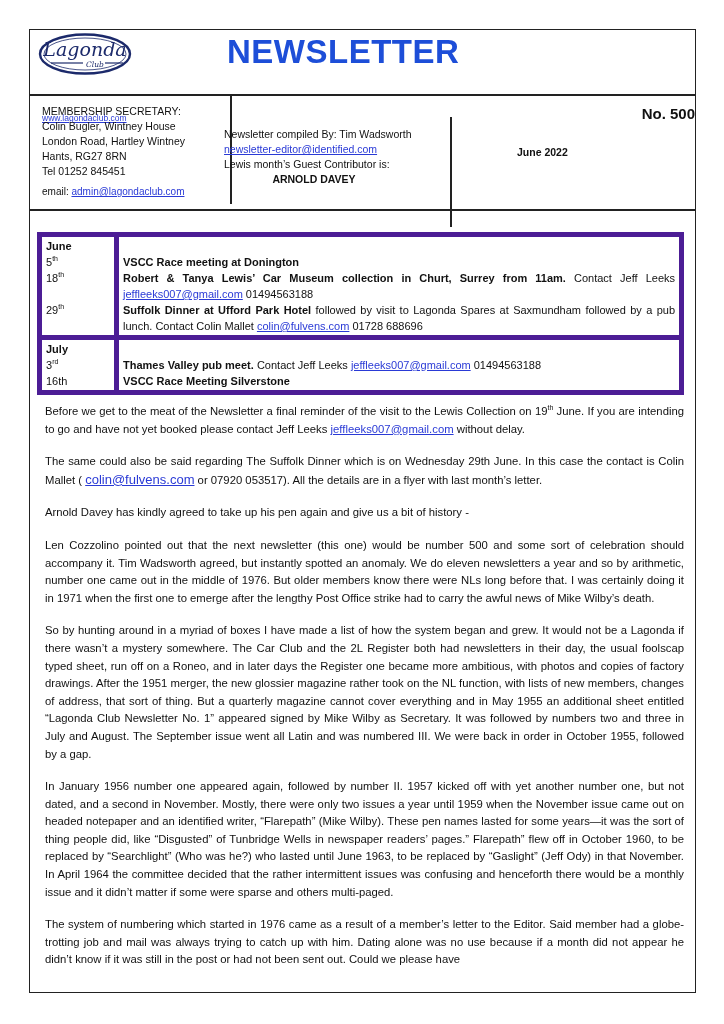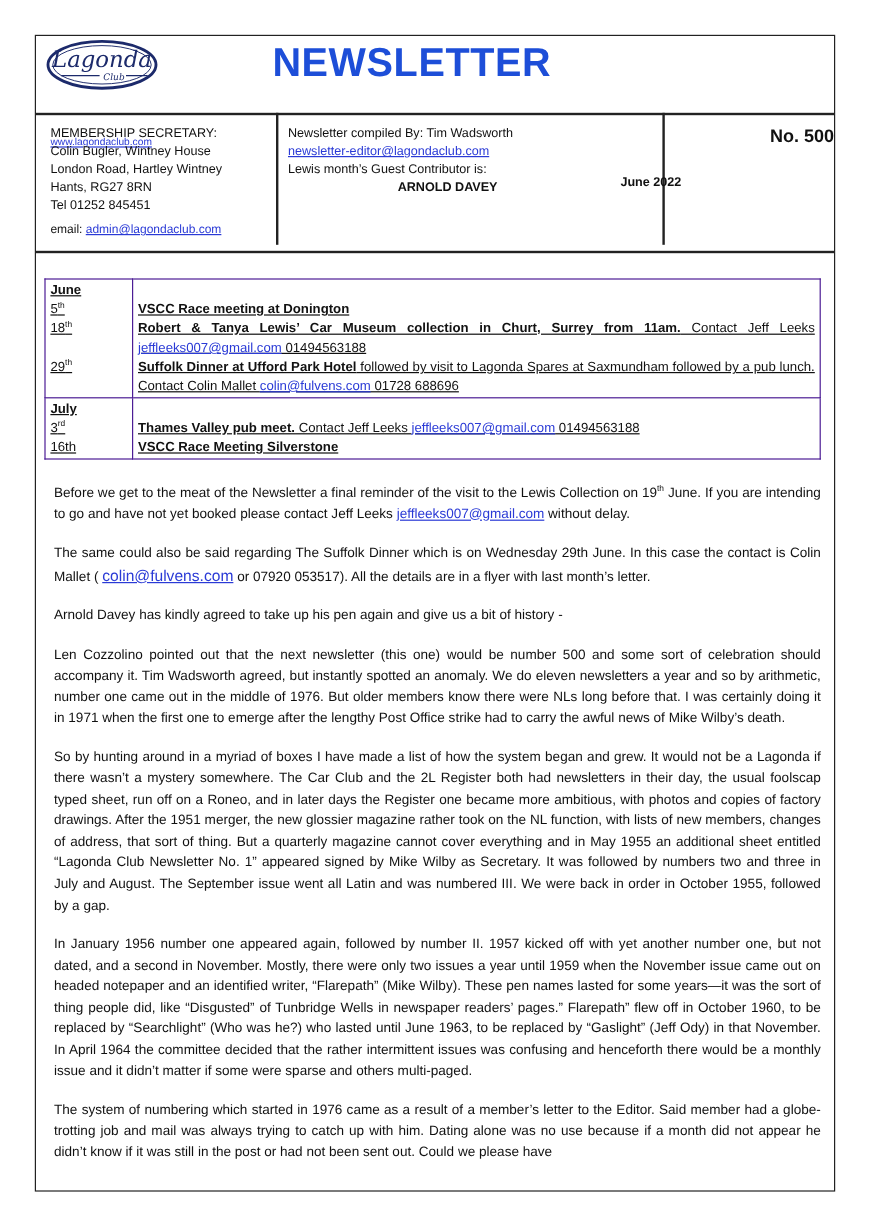--- a/index.html
+++ b/index.html
@@ -16,32 +16,32 @@
   .logo { position: absolute; left: 7px; top: 2px; width: 96px; height: 44px; }
   .site-link { position: absolute; left: 12px; top: 47px; font-size: 8.5px; margin-top: 36px; }
   .title { position: absolute; left: 197px; top: 3px; font-family: "Liberation Sans", sans-serif;
            font-weight: 900; font-size: 33px; letter-spacing: 0.5px; color: #1d4ed8; transform: scaleY(1.02); }
 
   
   .info-row { position: absolute; left: 0; top: 64px; width: 100%; height: 115px;
               border-bottom: 2px solid #222; font-size: 10.5px; line-height: 15px; }
   .info-col { position: absolute; top: 0; height: 110px; box-sizing: border-box; }
   .col-sec { left: 0; width: 202px; padding: 10px 0 0 12px; border-right: 2px solid #222; }
-  .col-compiled { left: 202px; width: 322px; padding: 10px 6px 0 8px; border-right: 2px solid #222; }
+  .col-compiled { left: 186px; width: 236px; padding: 10px 6px 0 8px; border-right: 2px solid #222; margin-top: 23px; }
   .col-issue { left: 480px; width: 185px; padding: 8px 0 0 7px; }
   .sec-email { margin-top: 5px; font-size: 10px; }
   .justify-line { display: flex; justify-content: space-between; }
   .guest-name { text-align: center; font-weight: bold; padding-right: 40px; }
   .issue-no { font-weight: bold; font-size: 15px; margin-top: 4px; text-align: right; }
   .issue-date { font-weight: bold; font-size: 10.5px; margin-top: 24px; }
 
   
   .events { position: absolute; left: 7px; top: 202px; width: 647px; border: 1px solid #777;
             border-collapse: collapse; font-size: 11px; line-height: 16px; }
-  .events td { border: 1px solid #4c1d95; vertical-align: top; padding: 1px 4px; text-decoration: underline; }
+  .events td { border: 5px solid #4c1d95; vertical-align: top; padding: 1px 4px; }
   .events td.date-col { width: 64px; }
   .events td.desc-col { text-align: justify; }
   .events sup { font-size: 7px; line-height: 0; }
   .month-label { font-weight: bold; }
   .ev-bold { font-weight: bold; }
   .spacer { height: 16px; }
 
   
   .body-text { position: absolute; left: 15px; top: 373px; width: 639px; font-size: 11.3px;
                line-height: 17.6px; text-align: justify; }
@@ -77,21 +77,21 @@
       <div>Hants, RG27 8RN</div>
       <div>Tel 01252 845451</div>
       <div class="sec-email">
         <span>email:</span>
         <a>admin@lagondaclub.com</a>
       </div>
     </div>
 
     <div class="info-col col-compiled">
       <div>Newsletter compiled By:  Tim Wadsworth</div>
-      <a>newsletter-editor@lagondaclub.com</a>
+      <a>newsletter-editor@identified.com</a>
       <div>Lewis month’s Guest Contributor is:</div>
       <div class="guest-name">ARNOLD DAVEY</div>
     </div>
 
     <div class="info-col col-issue">
       <div class="issue-no">No. 500</div>
       <div class="issue-date">June 2022</div>
     </div>
   </div>
 

